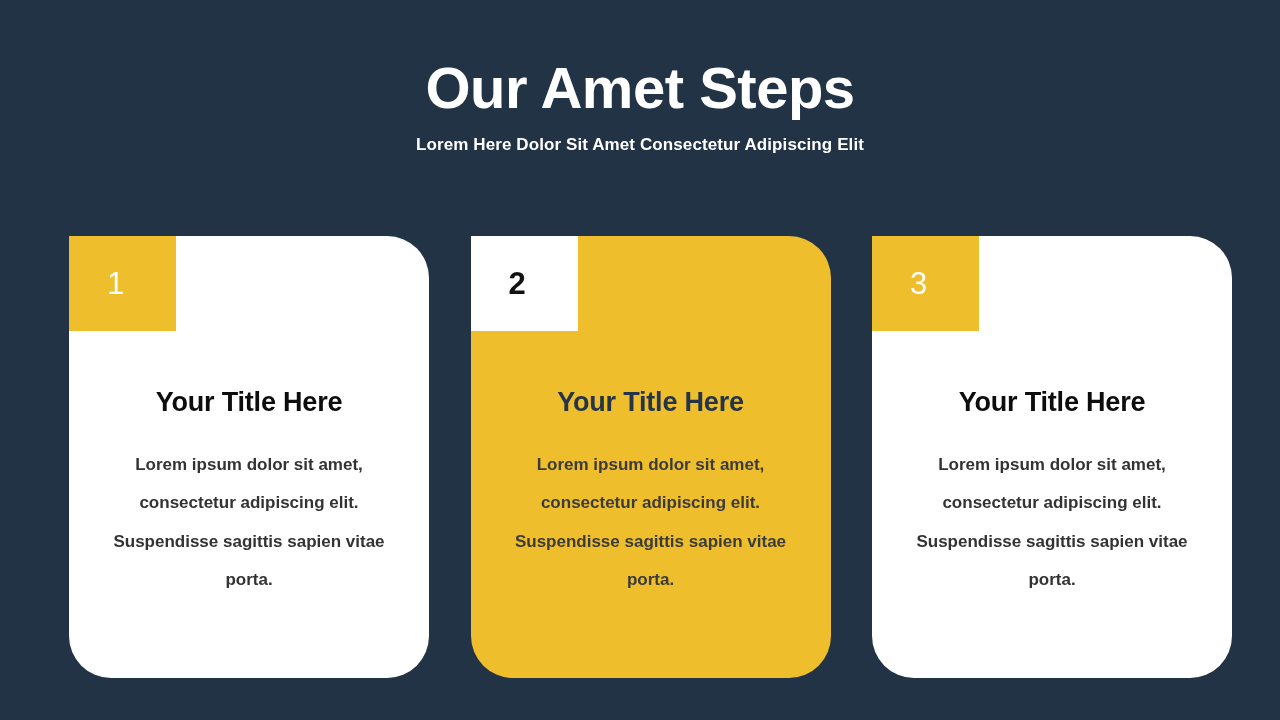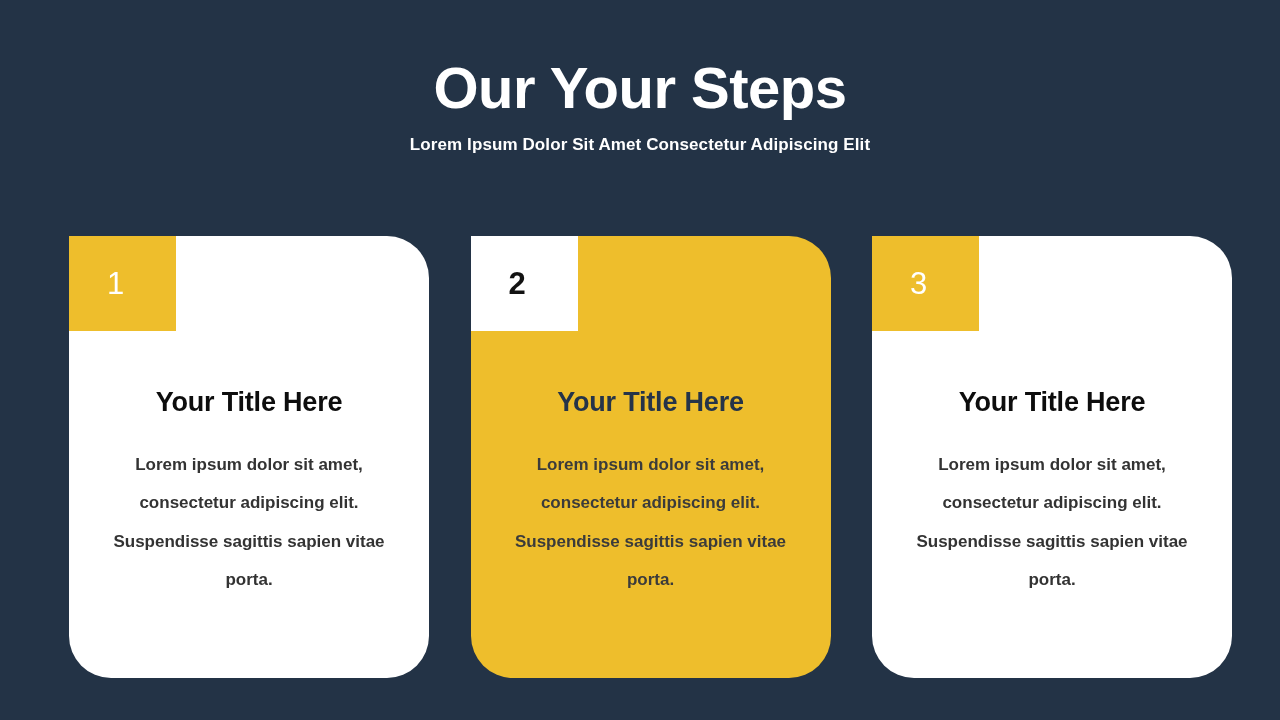--- a/index.html
+++ b/index.html
@@ -140,22 +140,22 @@
   .card--accent .card-text {
     color: #3b3b3b;
   }
 </style>
 </head>
 <body>
 
 <div class="slide">
 
   <div class="header">
-    <h1 class="slide-title">Our Your Steps</h1>
-    <p class="slide-subtitle">Lorem Ipsum Dolor Sit Amet Consectetur Adipiscing Elit</p>
+    <h1 class="slide-title">Our Amet Steps</h1>
+    <p class="slide-subtitle">Lorem Here Dolor Sit Amet Consectetur Adipiscing Elit</p>
   </div>
 
   <div class="cards">
 
     <div class="card card--light">
       <div class="card-badge">1</div>
       <div class="card-body">
         <h2 class="card-title">Your Title Here</h2>
         <p class="card-text">Lorem ipsum dolor sit amet, consectetur adipiscing elit. Suspendisse sagittis sapien vitae porta.</p>
       </div>

